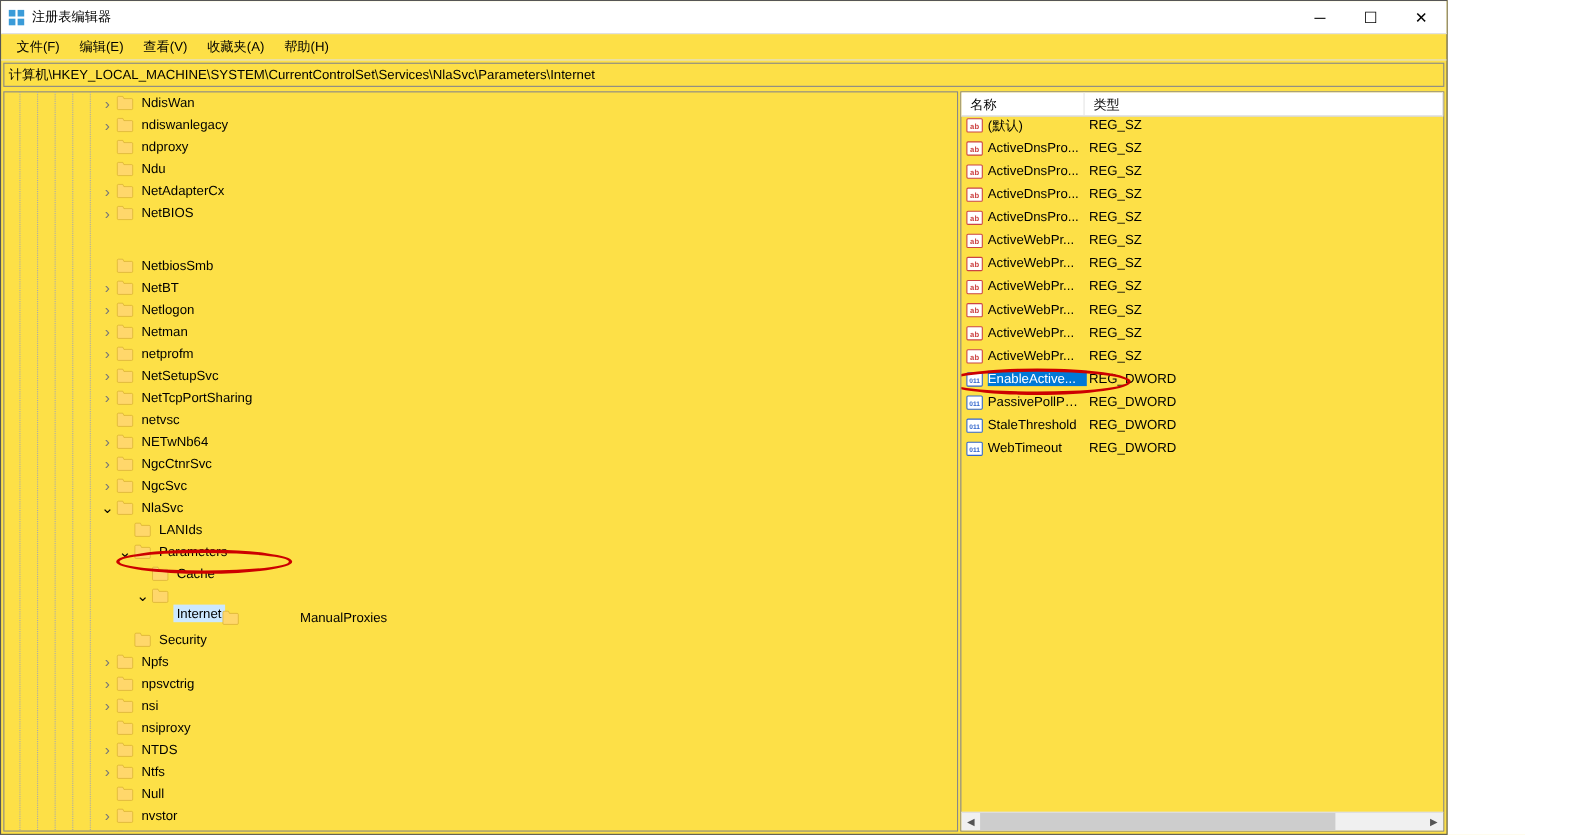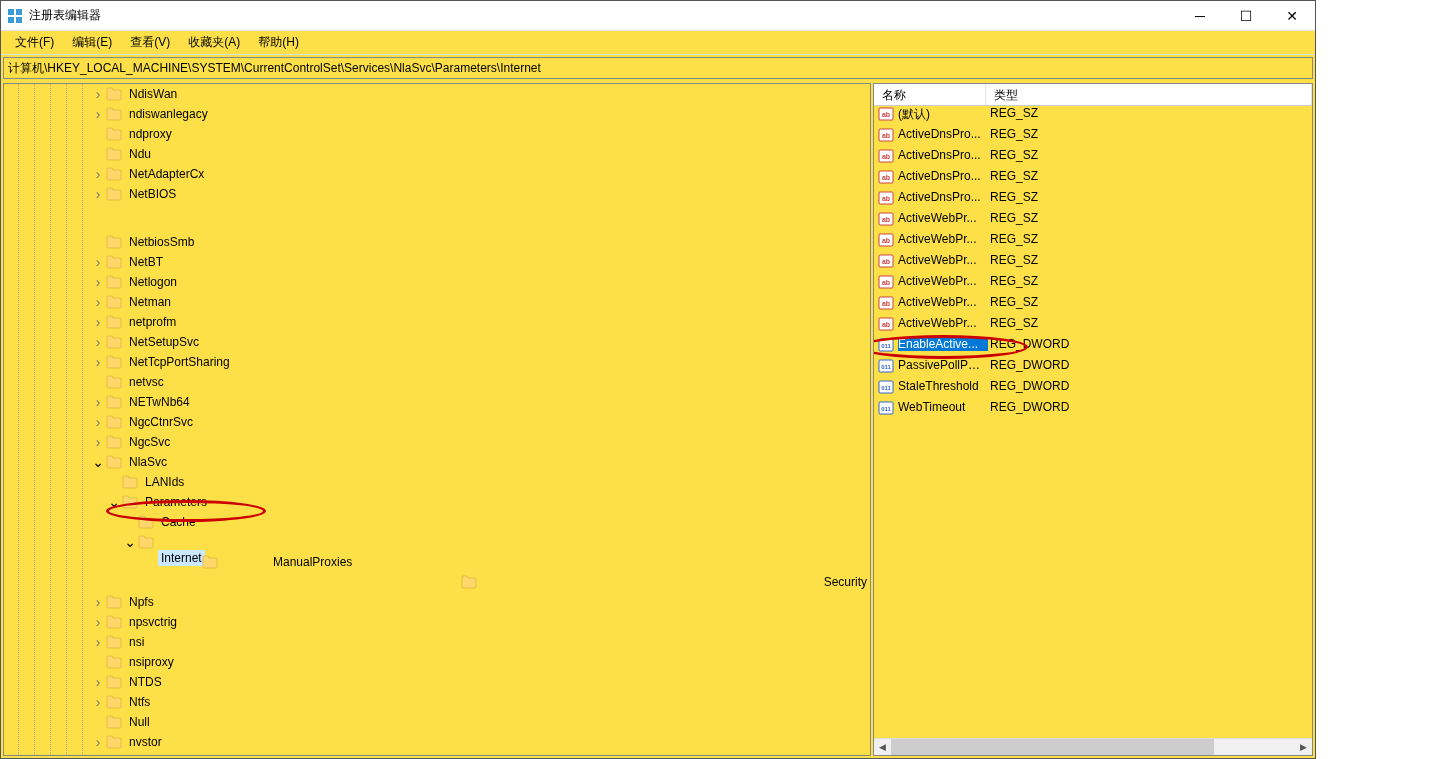--- a/index.html
+++ b/index.html
@@ -244,21 +244,21 @@
                 </svg></span>
               <span class="label">Internet</span>
             </div>
             <div class="treeitem" style="padding-left: 134px; gap: 48px;">
               <span class="chev blank">.</span>
               <span class="folder-icon"><svg class="folder-svg" viewBox="0 0 16 14">
                   <path d="M1 3 L1 12 Q1 13 2 13 L14 13 Q15 13 15 12 L15 4 Q15 3 14 3 L7 3 L6 1 L2 1 Q1 1 1 2 Z" fill="#ffd76b" stroke="#c9a227" stroke-width="0.5"></path>
                 </svg></span>
               <span class="label">ManualProxies</span>
             </div>
-            <div class="treeitem" style="padding-left: 102px; justify-content: space-between;">
+            <div class="treeitem" style="padding-left: 102px;">
               <span class="chev blank">.</span>
               <span class="folder-icon"><svg class="folder-svg" viewBox="0 0 16 14">
                   <path d="M1 3 L1 12 Q1 13 2 13 L14 13 Q15 13 15 12 L15 4 Q15 3 14 3 L7 3 L6 1 L2 1 Q1 1 1 2 Z" fill="#ffd76b" stroke="#c9a227" stroke-width="0.5"></path>
                 </svg></span>
               <span class="label">Security</span>
             </div>
             <div class="treeitem" style="padding-left: 86px;">
               <span class="chev" style="font-size: 14px; color: rgb(119, 119, 119);">›</span>
               <span class="folder-icon"><svg class="folder-svg" viewBox="0 0 16 14">
                   <path d="M1 3 L1 12 Q1 13 2 13 L14 13 Q15 13 15 12 L15 4 Q15 3 14 3 L7 3 L6 1 L2 1 Q1 1 1 2 Z" fill="#ffd76b" stroke="#c9a227" stroke-width="0.5"></path>

